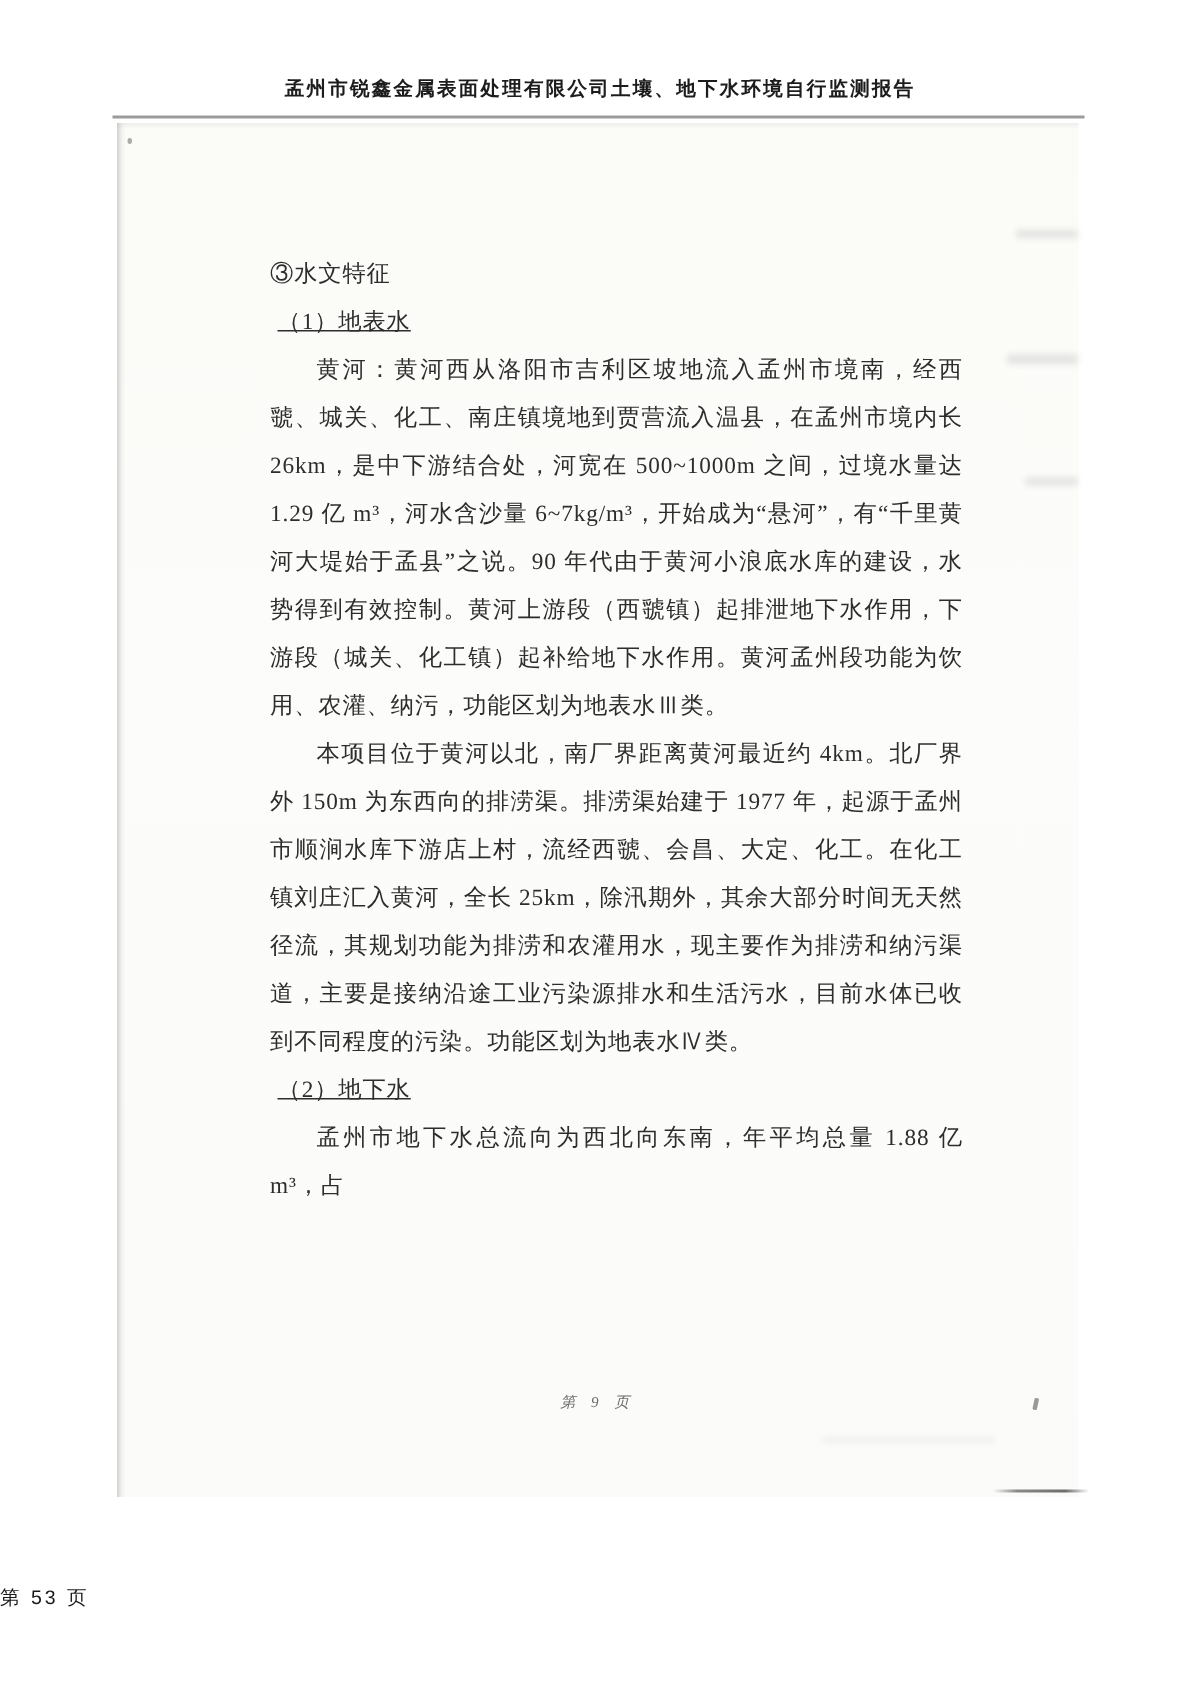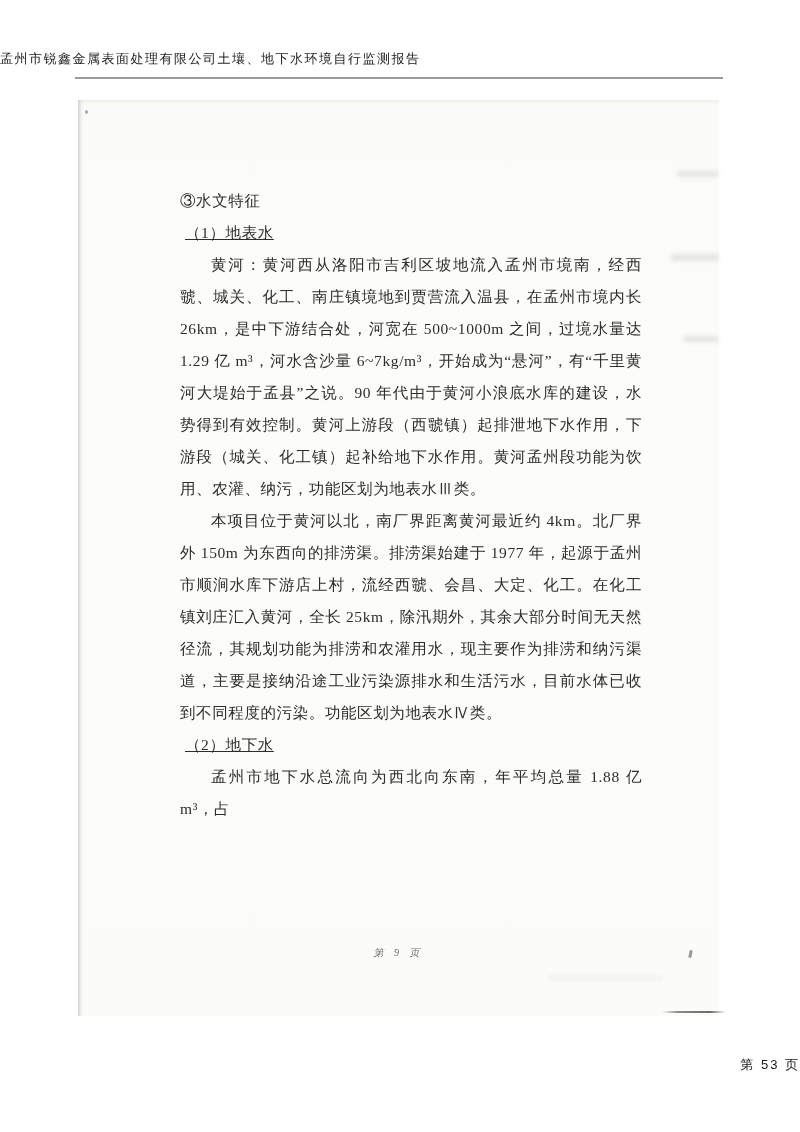--- a/index.html
+++ b/index.html
@@ -7,38 +7,37 @@
     width: 800px; height: 1132px;
     background: #ffffff;
     position: relative;
     font-family: "Liberation Serif", serif;
     overflow: hidden;
   }
 
   
   .doc-title {
     position: absolute; top: 50px; left: 0; right: 0;
-    text-align: left;
+    text-align: center;
     font-family: "Liberation Sans", sans-serif;
-    font-weight: normal;
+    font-weight: bold;
     font-size: 13px;
     color: #1c1c1c;
     letter-spacing: 1.5px;
   }
   .header-rule {
     position: absolute; top: 77px; left: 75px; width: 648px;
     border-top: 2px solid #9b9b9b;
   }
 
   
   .scan {
     position: absolute; left: 78px; top: 82px;
     width: 641px; height: 916px;
     background: linear-gradient(180deg, #fbfbf8 0%, #fcfcfa 40%, #fbfbf9 100%);
-    margin-top: 18px;
   }
   .scan-edge-left {
     position: absolute; left: 0; top: 0; bottom: 0; width: 6px;
     background: linear-gradient(90deg, rgba(110,110,110,0.30), rgba(170,170,170,0.10) 55%, rgba(0,0,0,0));
   }
   .scan-edge-top {
     position: absolute; left: 0; top: 0; right: 0; height: 4px;
     background: linear-gradient(180deg, rgba(140,140,140,0.12), rgba(0,0,0,0));
   }
   .smudge {
@@ -83,21 +82,21 @@
     text-align: center;
     font-size: 10px;
     color: #6b6b6b;
     letter-spacing: 4px;
     font-style: italic;
   }
 
   
   .doc-footer {
     position: absolute; top: 1056px; left: 0; right: 0;
-    text-align: right;
+    text-align: left;
     font-family: "Liberation Sans", sans-serif;
     font-size: 13px;
     color: #1a1a1a;
     letter-spacing: 2px;
   }
 </style>
 </head>
 <body>
 
 <div class="doc-title">孟州市锐鑫金属表面处理有限公司土壤、地下水环境自行监测报告</div>

